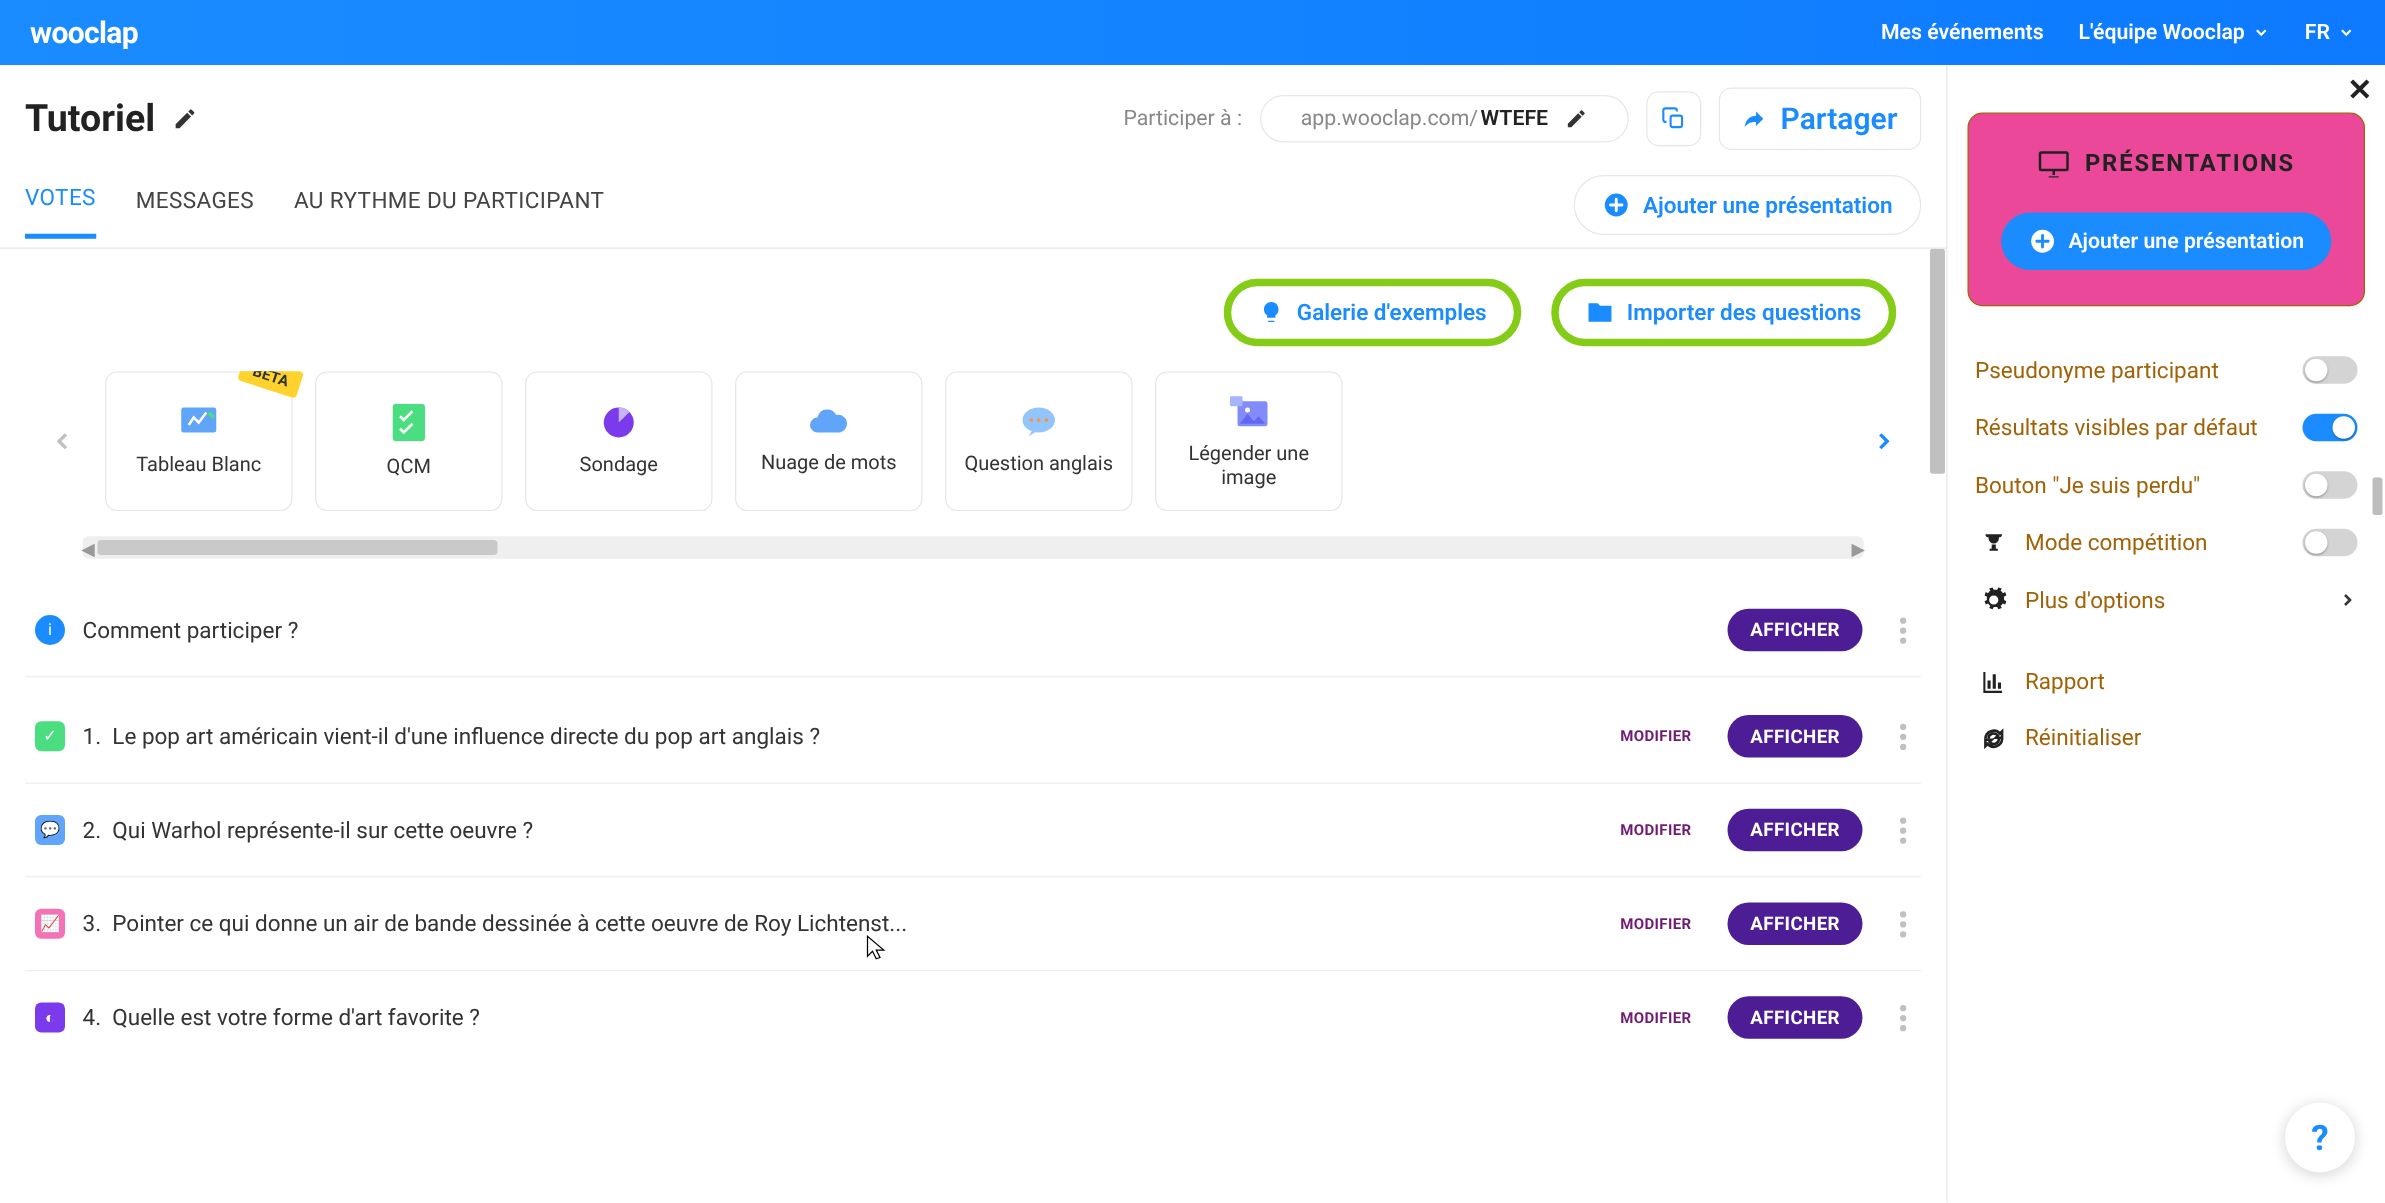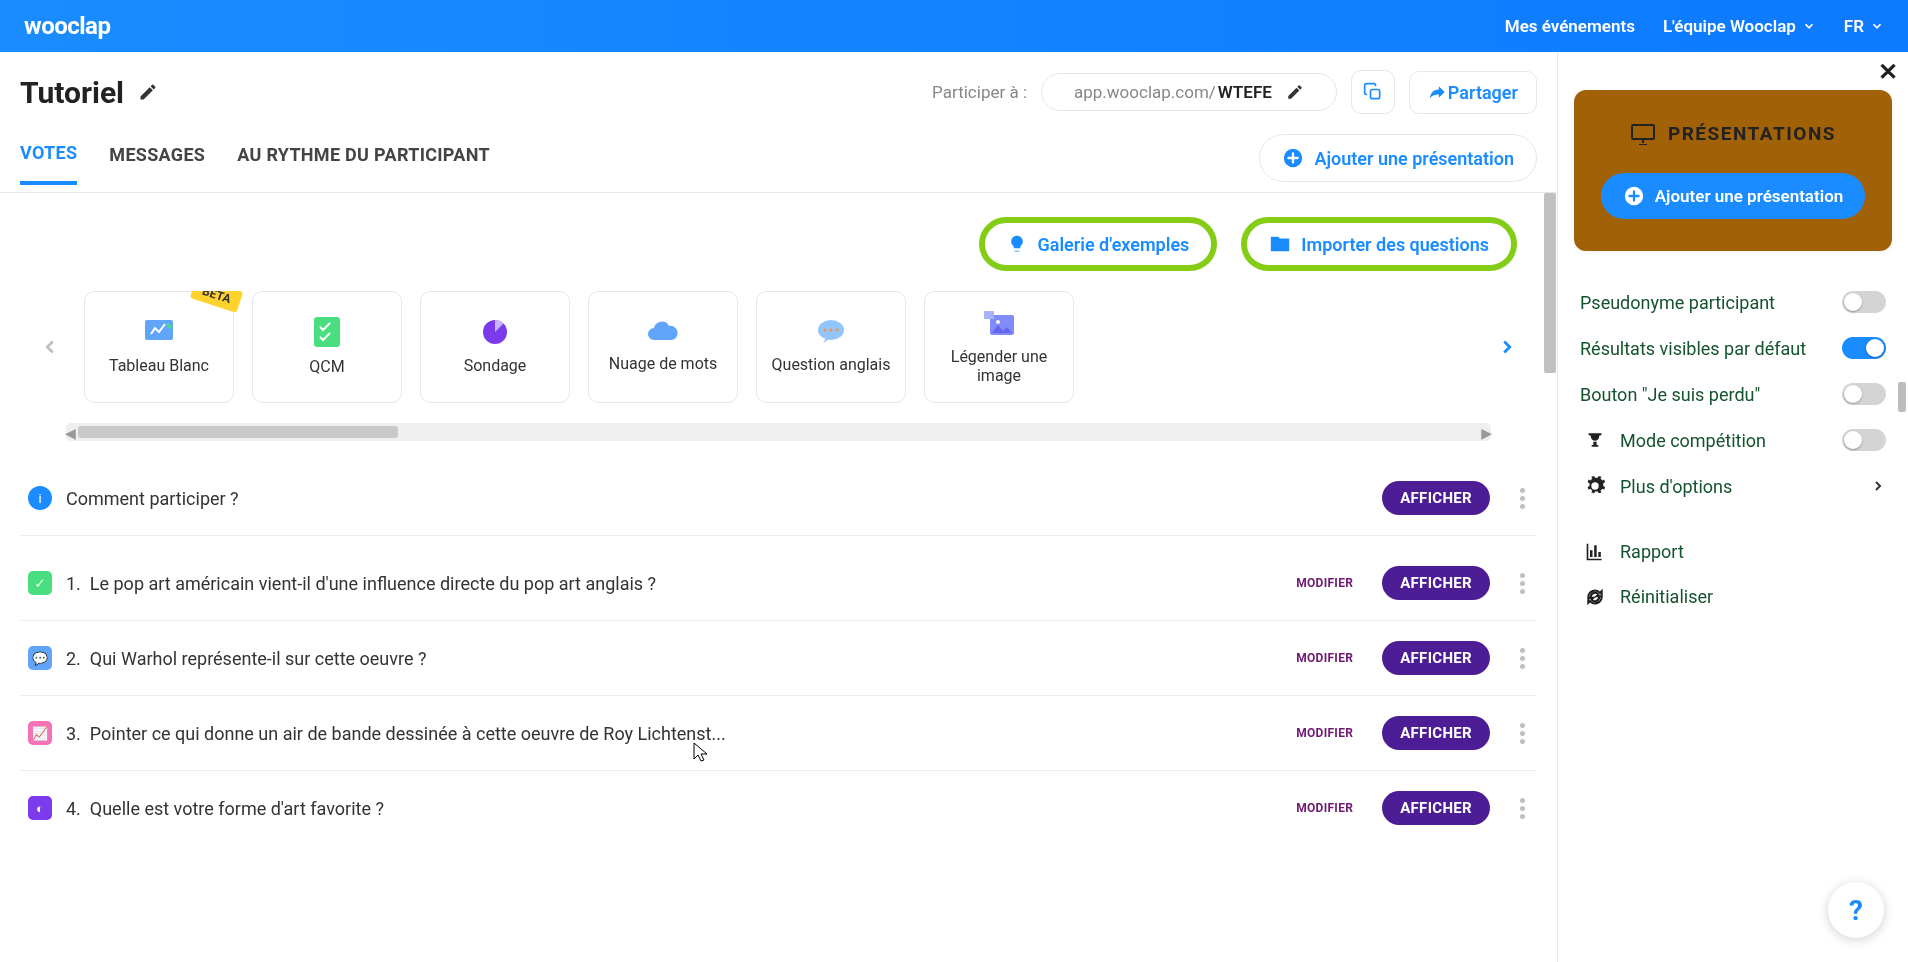--- a/index.html
+++ b/index.html
@@ -12,23 +12,23 @@
 .left{flex:1;display:flex;flex-direction:column;border-right:1px solid #e5e7eb;min-width:0}
 .header-row{display:flex;align-items:center;padding:18px 20px 0;gap:14px}
 .event-title{font-size:30px;font-weight:700;color:#222}
 .pencil{color:#333;cursor:pointer}
 .participate-wrap{margin-left:auto;display:flex;align-items:center;gap:14px}
 .participate-label{color:#888;font-size:17px}
 .url-box{border:1px solid #e5e7eb;border-radius:19px;padding:8px 32px;display:flex;align-items:center;gap:2px;font-size:17px}
 .url-prefix{color:#888}
 .url-code{color:#222;font-weight:600}
 .copy-btn{border:1px solid #e5e7eb;border-radius:10px;width:44px;height:44px;display:flex;align-items:center;justify-content:center;color:#1a8cff;cursor:pointer}
-.share-btn{border:1px solid #e5e7eb;border-radius:10px;padding:10px 18px;display:flex;align-items:center;color:#1a8cff;font-size:18px;font-weight:600;cursor:pointer}
+.share-btn{border:1px solid #e5e7eb;border-radius:10px;padding:10px 18px;display:flex;align-items:center;gap:10px;color:#1a8cff;font-size:24px;font-weight:600;cursor:pointer}
 .tabs-row{display:flex;align-items:center;padding:20px 20px 0;gap:32px;border-bottom:1px solid #e5e7eb}
-.tab{font-size:18px;font-weight:700;color:#444;padding-bottom:18px;cursor:pointer;letter-spacing:0.3px}
+.tab{font-size:18px;font-weight:400;color:#444;padding-bottom:18px;cursor:pointer;letter-spacing:0.3px}
 .tab.active{color:#1a8cff;border-bottom:4px solid #1a8cff}
 .add-pres-btn{margin-left:auto;border:1px solid #e5e7eb;border-radius:28px;padding:12px 22px;display:flex;align-items:center;gap:10px;color:#1a8cff;font-size:18px;font-weight:600;cursor:pointer;margin-bottom:10px}
 .content{flex:1;overflow-y:auto;padding:0 20px 20px;position:relative}
 .action-links{display:flex;justify-content:flex-end;gap:24px;padding:24px 20px 20px}
 .action-link{border:6px solid #84cc16;border-radius:28px;padding:10px 22px;display:flex;align-items:center;gap:10px;color:#1a8cff;font-size:18px;font-weight:600;cursor:pointer}
 .carousel{display:flex;align-items:center;gap:14px;padding:0 10px 14px;position:relative}
 .carousel-arrow{width:40px;height:40px;display:flex;align-items:center;justify-content:center;color:#1a8cff;cursor:pointer;font-size:22px}
 .carousel-arrow.dim{color:#c0c0c0}
 .carousel-items{display:flex;gap:18px;flex:1;overflow:hidden}
 .q-type{border:1px solid #e5e7eb;border-radius:10px;padding:16px 8px;width:150px;height:112px;display:flex;flex-direction:column;align-items:center;justify-content:center;gap:10px;cursor:pointer;position:relative;flex-shrink:0}
@@ -42,25 +42,25 @@
 .question-list{}
 .q-row{display:flex;align-items:center;padding:20px 8px;border-bottom:1px solid #eee;gap:14px}
 .q-icon{width:24px;height:24px;border-radius:5px;display:flex;align-items:center;justify-content:center;font-size:13px;color:#fff;flex-shrink:0}
 .q-text{font-size:18px;color:#333;flex:1;white-space:nowrap;overflow:hidden;text-overflow:ellipsis}
 .modify-btn{color:#701a75;font-size:12px;font-weight:700;cursor:pointer;letter-spacing:0.3px;margin-right:15px}
 .show-btn{background:#4c1d95;color:#fff;border-radius:24px;padding:8px 18px;font-size:15px;font-weight:700;cursor:pointer;letter-spacing:0.3px}
 .dots{display:flex;flex-direction:column;gap:3px;margin-left:12px;cursor:pointer;padding:4px}
 .dots span{width:5px;height:5px;background:#c0c0c0;border-radius:50%}
 .right{width:350px;padding:16px 16px;overflow-y:auto;position:relative}
 .close-panel{position:absolute;top:6px;right:10px;font-size:24px;font-weight:700;cursor:pointer;color:#222}
-.panel-card{background:#a16207;border:4px solid #a16207;border-radius:12px;padding:28px 20px;text-align:center;margin-top:22px;box-shadow:0 2px 6px rgba(0,0,0,0.04)}
+.panel-card{background:#ec4899;border:1px solid #a16207;border-radius:12px;padding:28px 20px;text-align:center;margin-top:22px;box-shadow:0 2px 6px rgba(0,0,0,0.04)}
 .panel-title{font-size:19px;font-weight:700;letter-spacing:1.5px;color:#222;display:flex;align-items:center;justify-content:center;gap:12px}
 .panel-add-btn{background:#1a8cff;color:#fff;border-radius:28px;padding:12px 22px;font-size:17px;font-weight:600;display:inline-flex;align-items:center;gap:10px;margin-top:28px;cursor:pointer}
 .settings{margin-top:28px;padding:0 6px}
-.setting-row{display:flex;align-items:center;padding:12px 0;font-size:18px;color:#14532d}
+.setting-row{display:flex;align-items:center;padding:12px 0;font-size:18px;color:#a16207}
 .setting-row .icon-slot{width:30px;display:flex;justify-content:center;margin-right:10px}
 .toggle{margin-left:auto;width:44px;height:22px;background:#d4d4d4;border-radius:12px;position:relative;cursor:pointer}
 .toggle .knob{width:18px;height:18px;background:#fff;border-radius:50%;position:absolute;top:2px;left:2px;box-shadow:0 1px 2px rgba(0,0,0,0.3)}
 .toggle.on{background:#1a8cff}
 .toggle.on .knob{left:24px}
 .chev-right{margin-left:auto;color:#333}
 .help-fab{position:fixed;bottom:24px;right:24px;width:56px;height:56px;background:#fff;border-radius:50%;box-shadow:0 2px 12px rgba(0,0,0,0.18);display:flex;align-items:center;justify-content:center;color:#1a8cff;font-size:28px;font-weight:700;cursor:pointer}
 .cursor-ptr{position:absolute;left:672px;top:280px;pointer-events:none}
 svg{display:block}
 .vscroll{position:absolute;right:0;top:0;width:14px;height:100%;}

